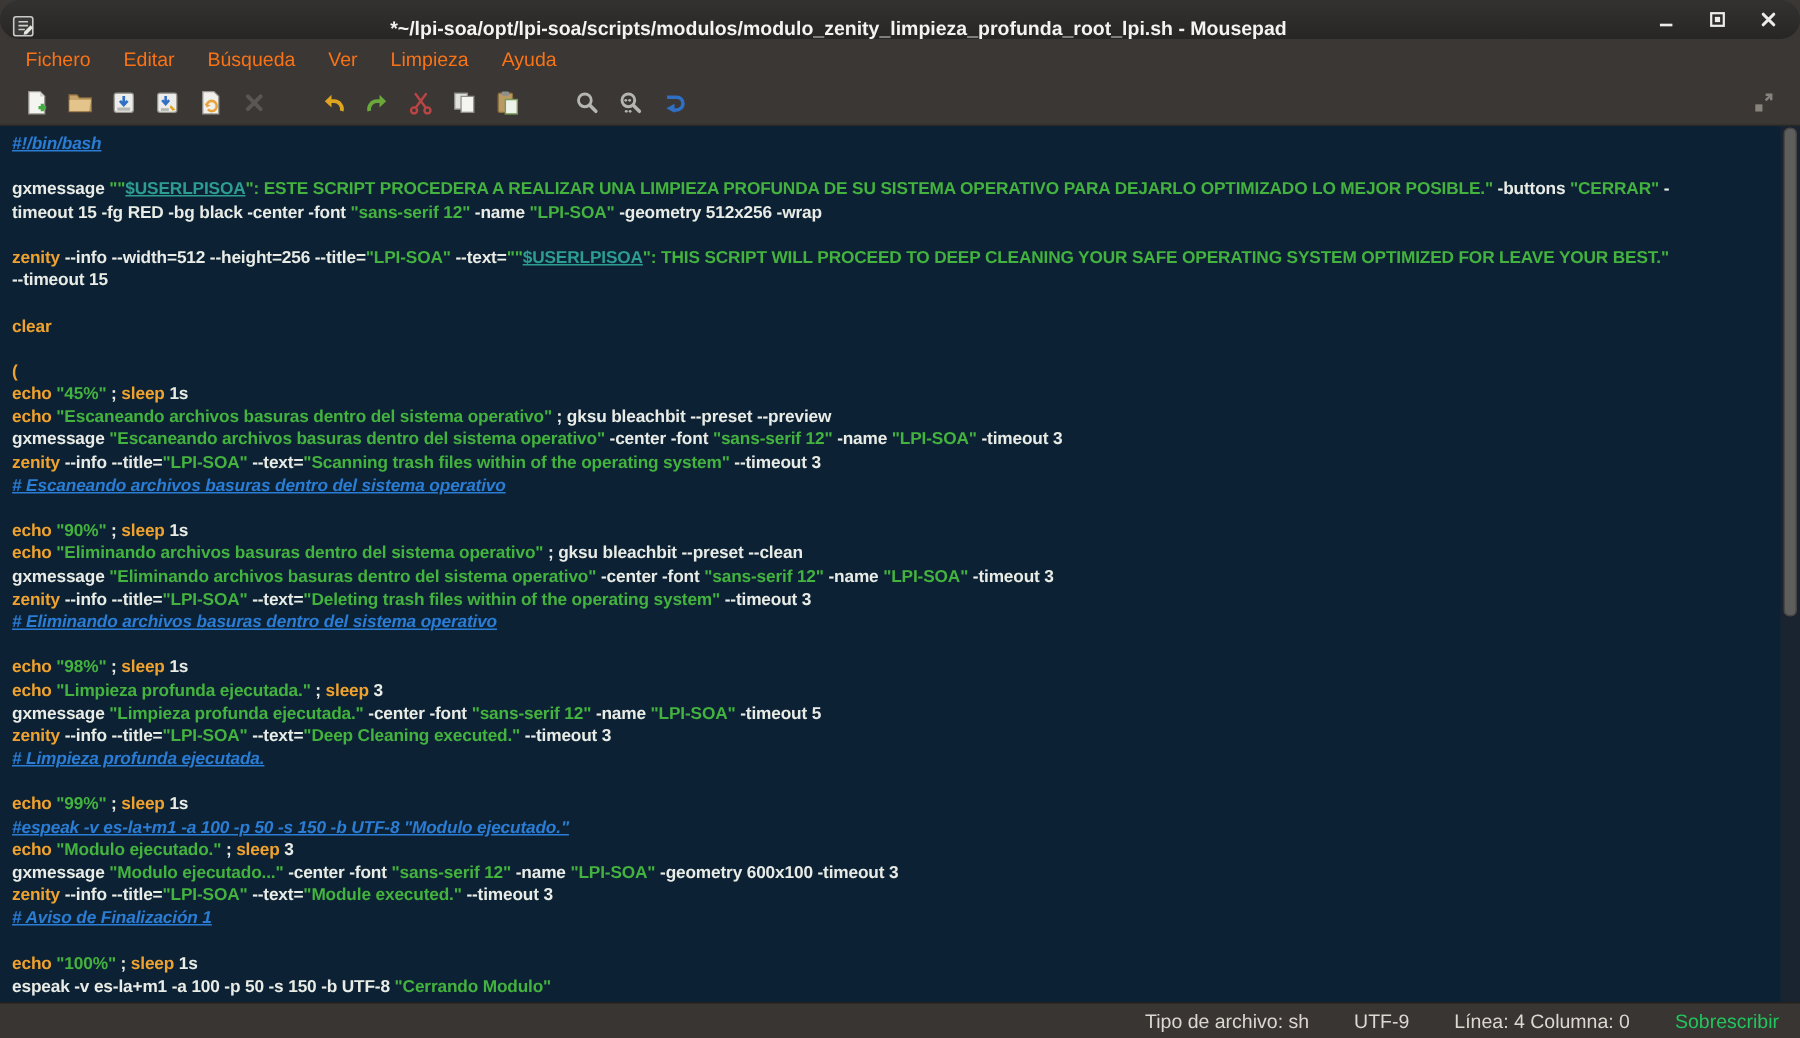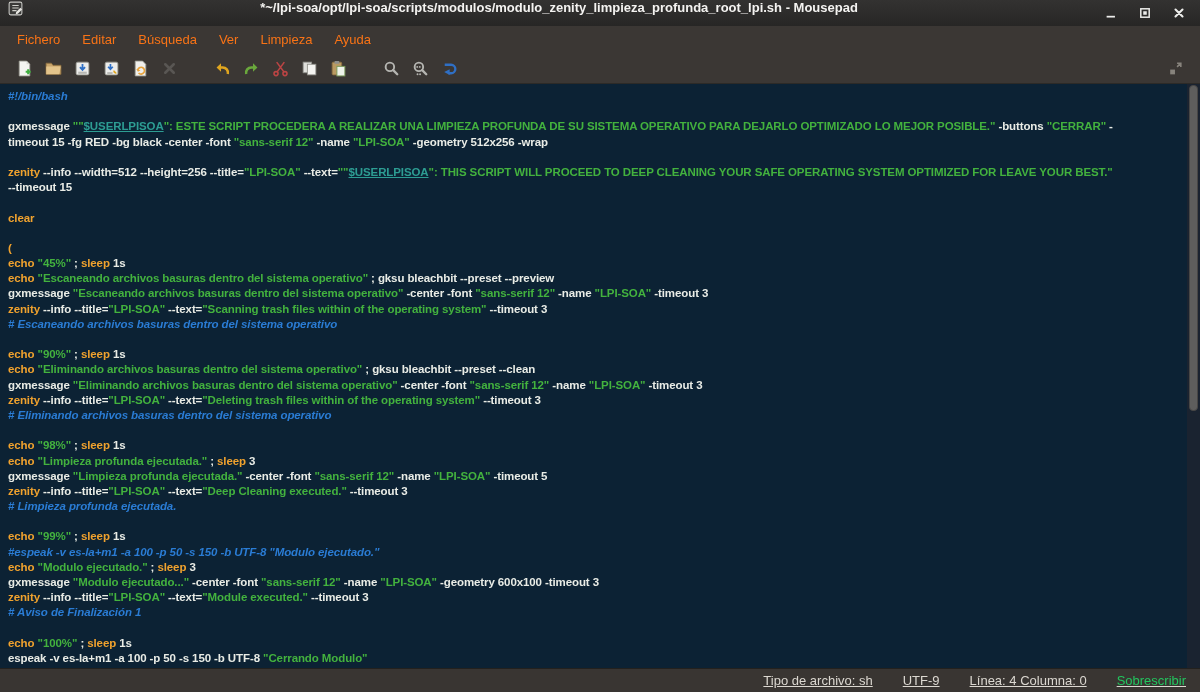--- a/index.html
+++ b/index.html
@@ -1,21 +1,21 @@
 <!DOCTYPE html>
 <html style="--bg: #0c2234; --text: #e9ece6; --keyword: #f0a22e; --string: #43b23e; --variable: #2d9d93; --comment: #2a7cd4; --chrome: #3b3734;"><head>
 <meta charset="utf-8">
 <style>
   *{margin:0;padding:0;box-sizing:border-box;}
   html,body{width:1200px;height:692px;overflow:hidden;background:#000;}
   body{font-family:"Liberation Sans",sans-serif;}
   .window{width:1200px;height:692px;display:flex;flex-direction:column;background:var(--chrome,#3b3734);}
 
   
-  .titlebar{height:26px;background:linear-gradient(#333231,#272625);display:flex;align-items:flex-start;flex:0 0 26px;}
+  .titlebar{height:26px;background:linear-gradient(#333231,#272625);display:flex;align-items:flex-end;flex:0 0 26px;border-radius:13px;}
   .app-icon{width:17px;height:17px;margin-left:7px;display:inline-flex;}
   .title{flex:1;text-align:center;font-weight:bold;font-size:13px;color:#f4f3f1;white-space:nowrap;overflow:hidden;}
   .win-controls{display:flex;margin-right:4px;}
   .win-btn{width:34px;height:26px;background:none;border:none;display:flex;align-items:center;justify-content:center;cursor:pointer;}
   .win-btn svg{width:14px;height:14px;}
 
   
   .menubar{height:27px;flex:0 0 27px;background:var(--chrome,#3b3734);display:flex;align-items:center;padding-left:6px;}
   .menu-item{padding:4px 11px;font-size:13px;color:#f97316;cursor:default;}
 
@@ -29,26 +29,26 @@
   .fullscreen-btn{margin-left:auto;opacity:.8;}
 
   
   .editor{flex:1;background:var(--bg,#0c2234);display:flex;overflow:hidden;position:relative;}
   .code{flex:1;padding:5px 0 0 8px;font-size:11.5px;font-weight:bold;letter-spacing:-0.1px;white-space:pre;overflow:hidden;}
   .line{height:15.2px;line-height:15.2px;}
   .tok-p{color:var(--text,#e9ece6);}
   .tok-k{color:var(--keyword,#f0a22e);}
   .tok-s{color:var(--string,#43b23e);}
   .tok-v{color:var(--variable,#2d9d93);text-decoration:underline;}
-  .tok-c{color:var(--comment,#2a7cd4);font-style:italic;}
+  .tok-c{color:var(--comment,#2a7cd4);font-style:italic;text-decoration:underline;}
   .scrollbar{width:13px;flex:0 0 13px;background:#1a2330;padding:1px 2px;}
   .scroll-thumb{width:9px;height:56%;background:#5e5e5d;border:1px solid #474645;border-radius:4px;}
 
   
-  .statusbar{height:24px;flex:0 0 24px;background:#393532;border-top:1px solid #23211e;display:flex;align-items:center;justify-content:flex-end;gap:30px;padding-right:14px;font-size:13px;color:#dcd8d1;text-decoration:underline;}
+  .statusbar{height:24px;flex:0 0 24px;background:#393532;border-top:1px solid #23211e;display:flex;align-items:center;justify-content:flex-end;gap:30px;padding-right:14px;font-size:13px;color:#dcd8d1;}
   .status-dim{color:#22c55e;}
 </style>
 </head>
 <body>
 
 <div class="window">
 
   <div class="titlebar">
     <span class="app-icon">
       <svg viewBox="0 0 16 16">

